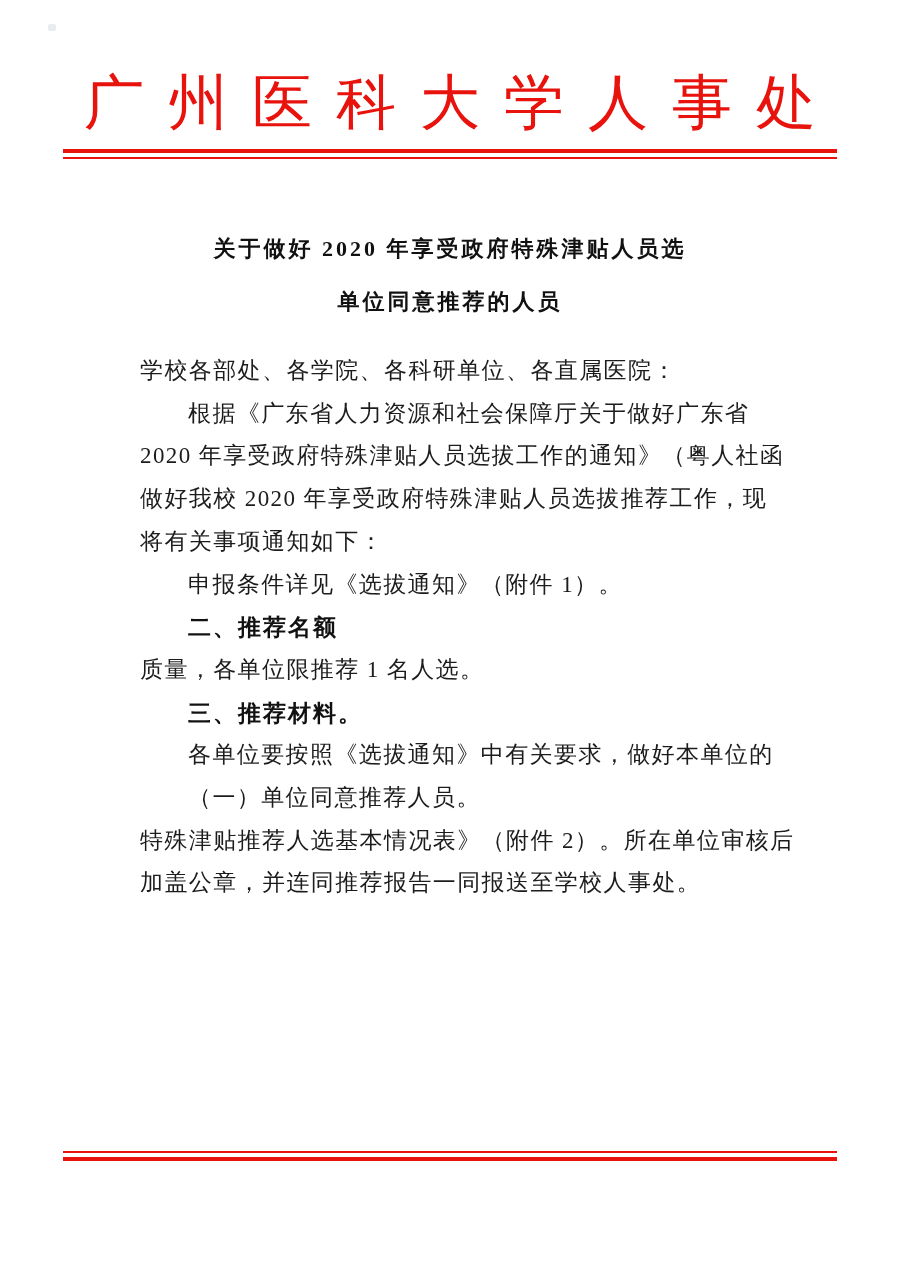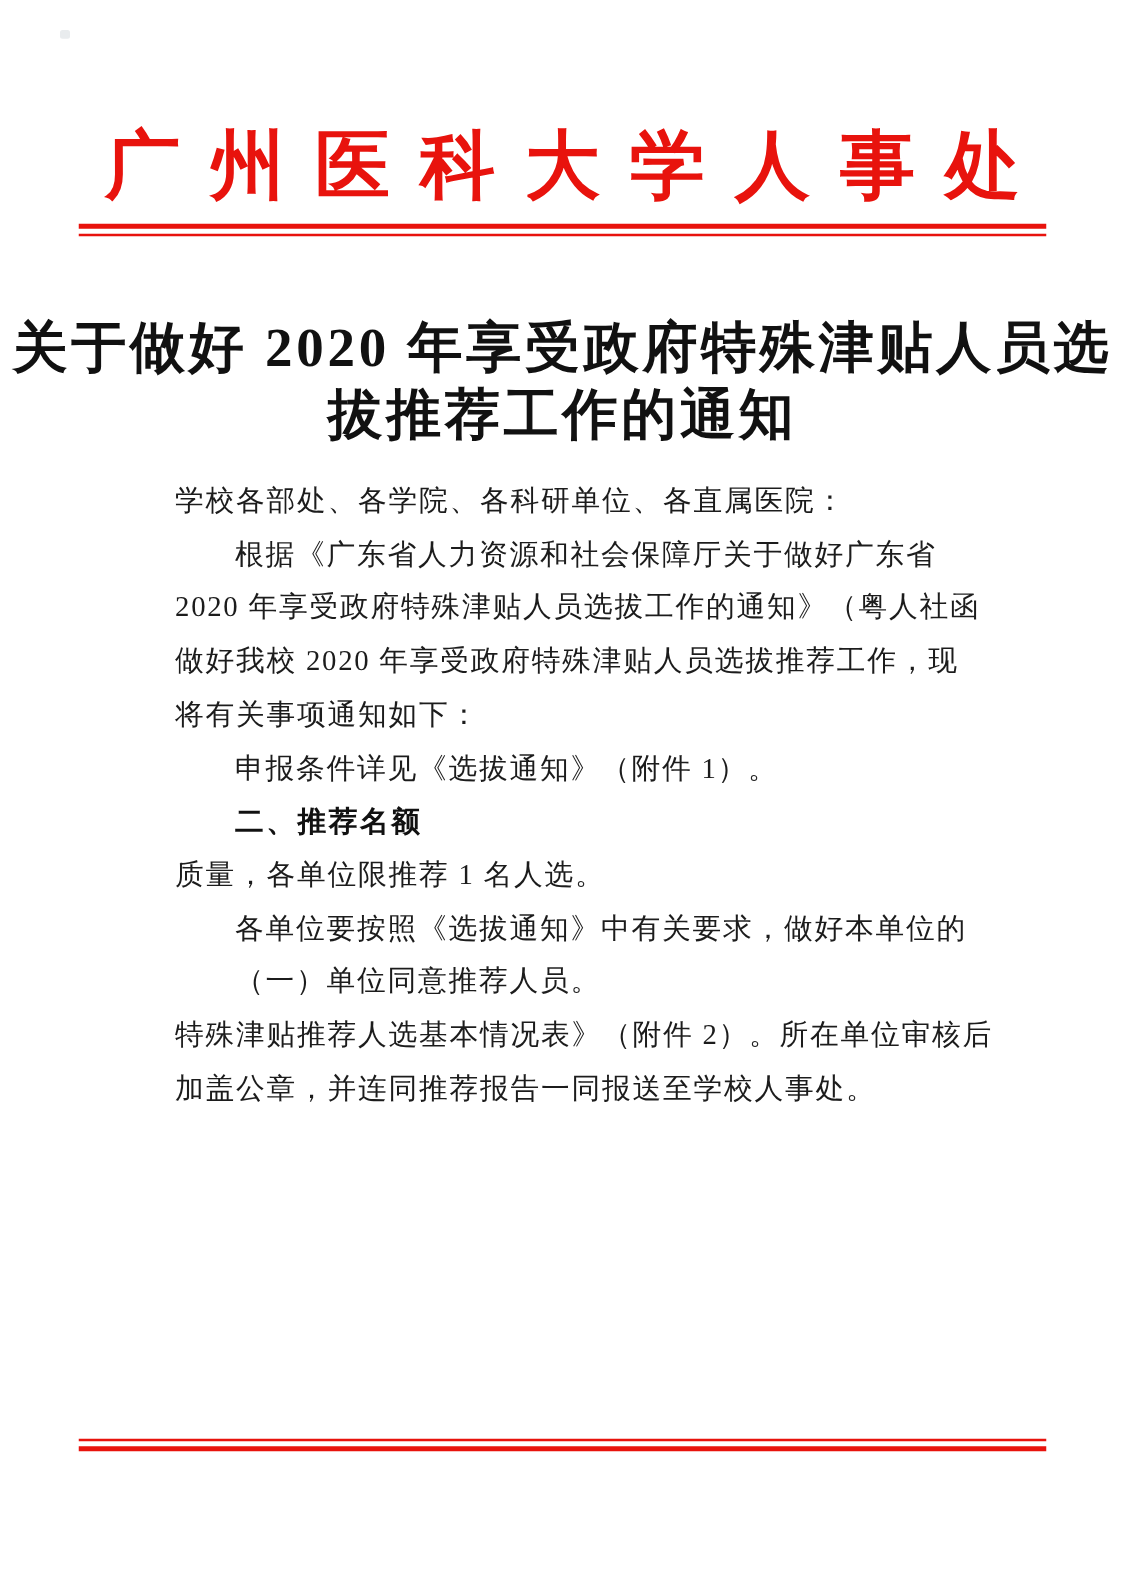--- a/index.html
+++ b/index.html
@@ -24,25 +24,25 @@
   .scan-speck {
     position: absolute;
     left: 48px;
     top: 24px;
     width: 8px;
     height: 7px;
     background: #e9ecee;
     border-radius: 2px;
   }
   .letterhead-title {
-    padding-top: 100px;
+    padding-top: 70px;
     text-align: center;
     font-size: 60px;
     line-height: 1.1;
-    font-weight: 700;
+    font-weight: 400;
     color: #e8130d;
     letter-spacing: 24px;
     padding-left: 24px; 
     white-space: nowrap;
   }
   .rule-group {
     width: 774px;
     margin: 0 auto;
   }
   .rule-group.top {
@@ -56,21 +56,21 @@
   .rule-group.top .rule.thin { margin-top: 4px; }
   .rule-group.bottom {
     position: absolute;
     left: 63px;
     top: 1151px;
   }
   .rule-group.bottom .rule.thick { margin-top: 4px; }
   .doc-title {
     margin: 63px auto 0 auto;
     text-align: center;
-    font-size: 44px;
+    font-size: 22px;
     line-height: 53px;
     font-weight: 700;
     letter-spacing: 3px;
     color: #111111;
   }
   .doc-body {
     margin: 22px 0 0 140px;
     width: 656px;
     font-size: 23px;
     line-height: 42.7px;
@@ -97,31 +97,32 @@
 
   <div class="scan-speck"></div>
 
   <div class="letterhead-title">广州医科大学人事处</div>
 
   <div class="rule-group top">
     <div class="rule thick"></div>
     <div class="rule thin"></div>
   </div>
 
-  <h1 class="doc-title"><span>关于做好 2020 年享受政府特殊津贴人员选</span><br><span>拔推荐工作的通知</span></h1>
+  <h1 class="doc-title"><span>关于做好 2020 年享受政府特殊津贴人员选</span><br><span>单位同意推荐的人员</span></h1>
 
   <div class="doc-body" id="body-lines">
       <div class="body-line">学校各部处、各学院、各科研单位、各直属医院：</div>
       <div class="body-line indent">根据《广东省人力资源和社会保障厅关于做好广东省</div>
       <div class="body-line">2020 年享受政府特殊津贴人员选拔工作的通知》（粤人社函</div>
       <div class="body-line">做好我校 2020 年享受政府特殊津贴人员选拔推荐工作，现</div>
       <div class="body-line">将有关事项通知如下：</div>
       <div class="body-line indent">申报条件详见《选拔通知》（附件 1）。</div>
       <div class="body-line indent bold">二、推荐名额</div>
       <div class="body-line">质量，各单位限推荐 1 名人选。</div>
+      <div class="body-line indent bold">三、推荐材料。</div>
       <div class="body-line indent">各单位要按照《选拔通知》中有关要求，做好本单位的</div>
       <div class="body-line indent">（一）单位同意推荐人员。</div>
       <div class="body-line">特殊津贴推荐人选基本情况表》（附件 2）。所在单位审核后</div>
       <div class="body-line">加盖公章，并连同推荐报告一同报送至学校人事处。</div>
     </div>
 
   <div class="rule-group bottom">
     <div class="rule thin"></div>
     <div class="rule thick"></div>
   </div>

